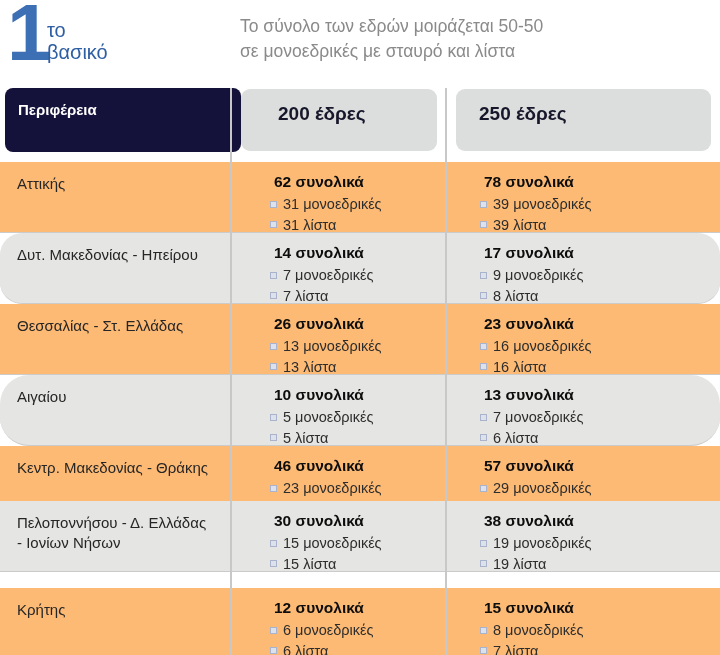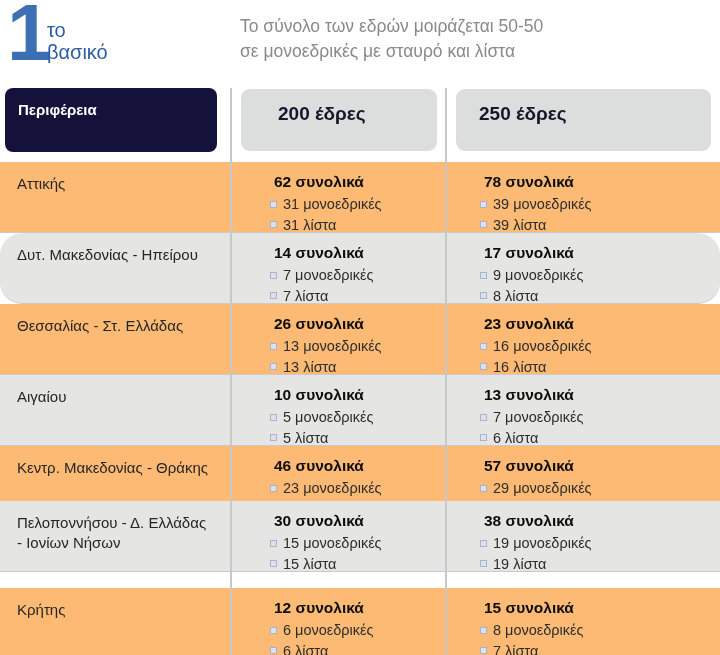--- a/index.html
+++ b/index.html
@@ -15,21 +15,21 @@
   .section-title{
     position:absolute;left:47px;top:19px;font-size:20px;line-height:1.12;
     color:var(--title-blue,#2e5ea3);
   }
   .subtitle{
     position:absolute;left:240px;top:14px;font-size:17.5px;line-height:1.45;
     color:var(--subtitle-gray,#8a8a8a);
   }
   
   .hdr-region{
-    position:absolute;left:5px;top:88px;width:212px;height:64px;border-radius:8px;
+    position:absolute;left:5px;top:88px;width:236px;height:64px;border-radius:8px;
     background:var(--navy,#14123a);box-sizing:border-box;padding:13px 0 0 13px;
   }
   .hdr-region .lbl{color:#fff;font-size:15px;font-weight:bold;}
   .hdr-seats{
     position:absolute;top:89px;height:62px;border-radius:9px;
     background:var(--header-gray,#dbdedc);box-sizing:border-box;padding-top:14px;
     color:#17172b;font-size:19px;font-weight:bold;
   }
   .hdr-seats.a{left:241px;width:196px;padding-left:37px;}
   .hdr-seats.b{left:456px;width:255px;padding-left:23px;}
@@ -168,21 +168,21 @@
         <span class="bullet"></span>
         <span>16 μονοεδρικές</span>
       </div>
       <div class="item">
         <span class="bullet"></span>
         <span>16 λίστα</span>
       </div>
     </div>
   </div>
 
-  <div class="row shaded" style="top: 375px;">
+  <div class="row shaded" style="top: 375px; border-radius: 29px;">
     <div class="region">
       <div>Αιγαίου</div>
       <div></div>
     </div>
     <div class="cell c200">
       <div class="total">10 συνολικά</div>
       <div class="item">
         <span class="bullet"></span>
         <span>5 μονοεδρικές</span>
       </div>

